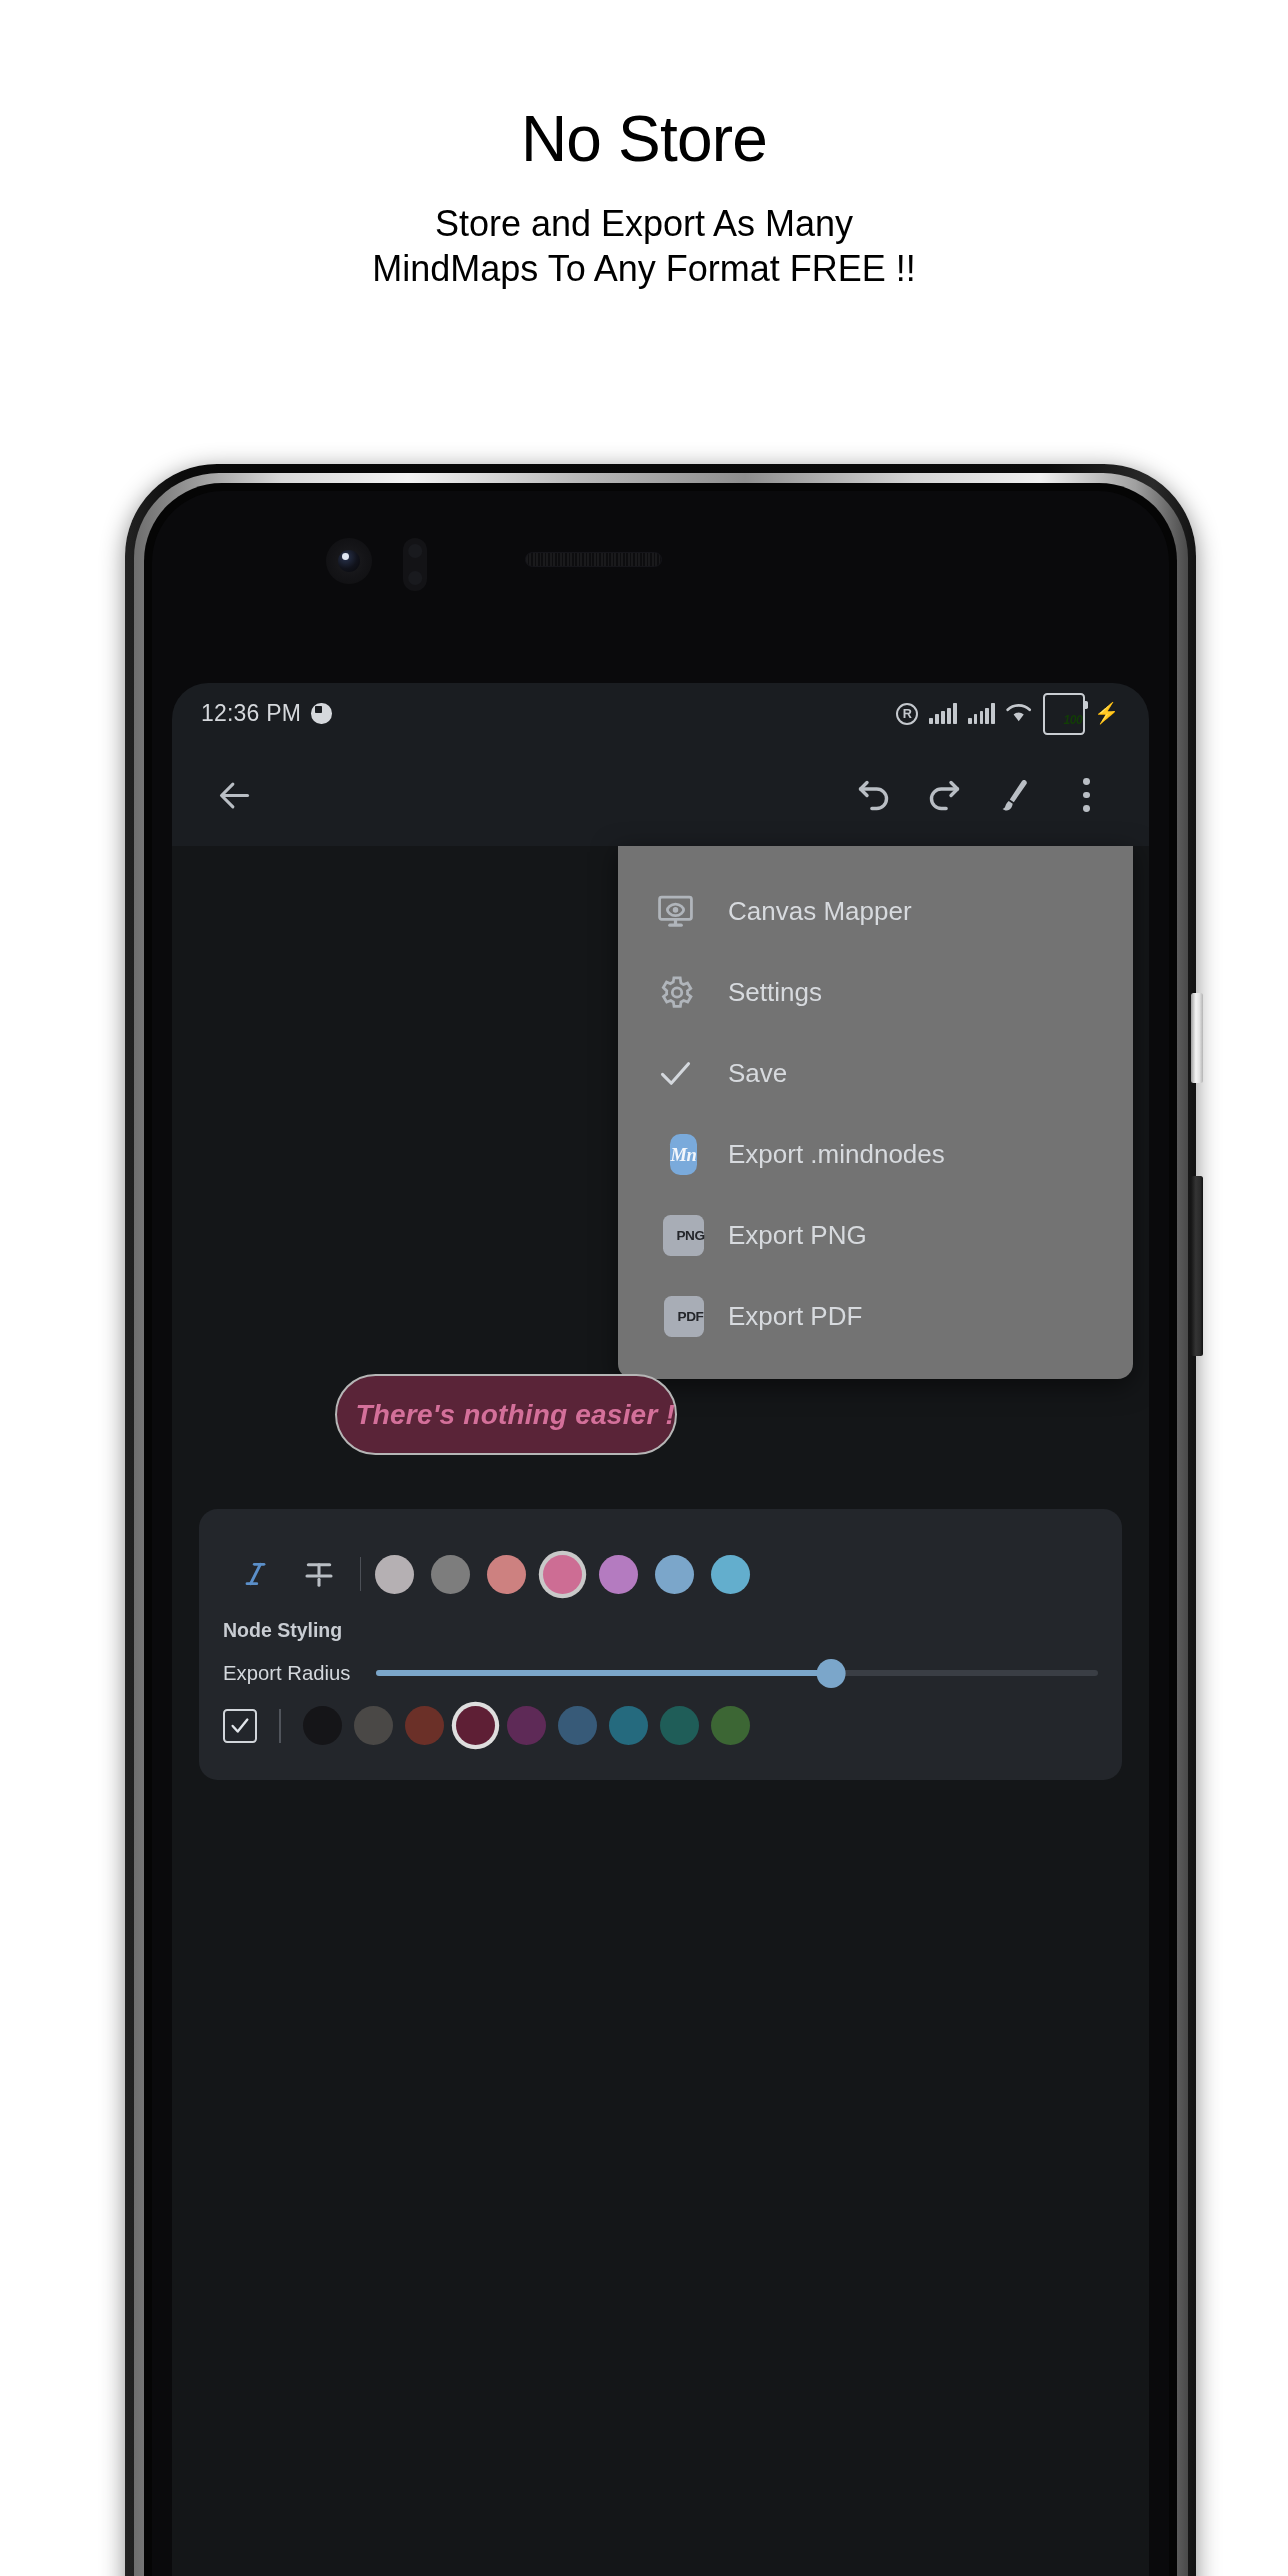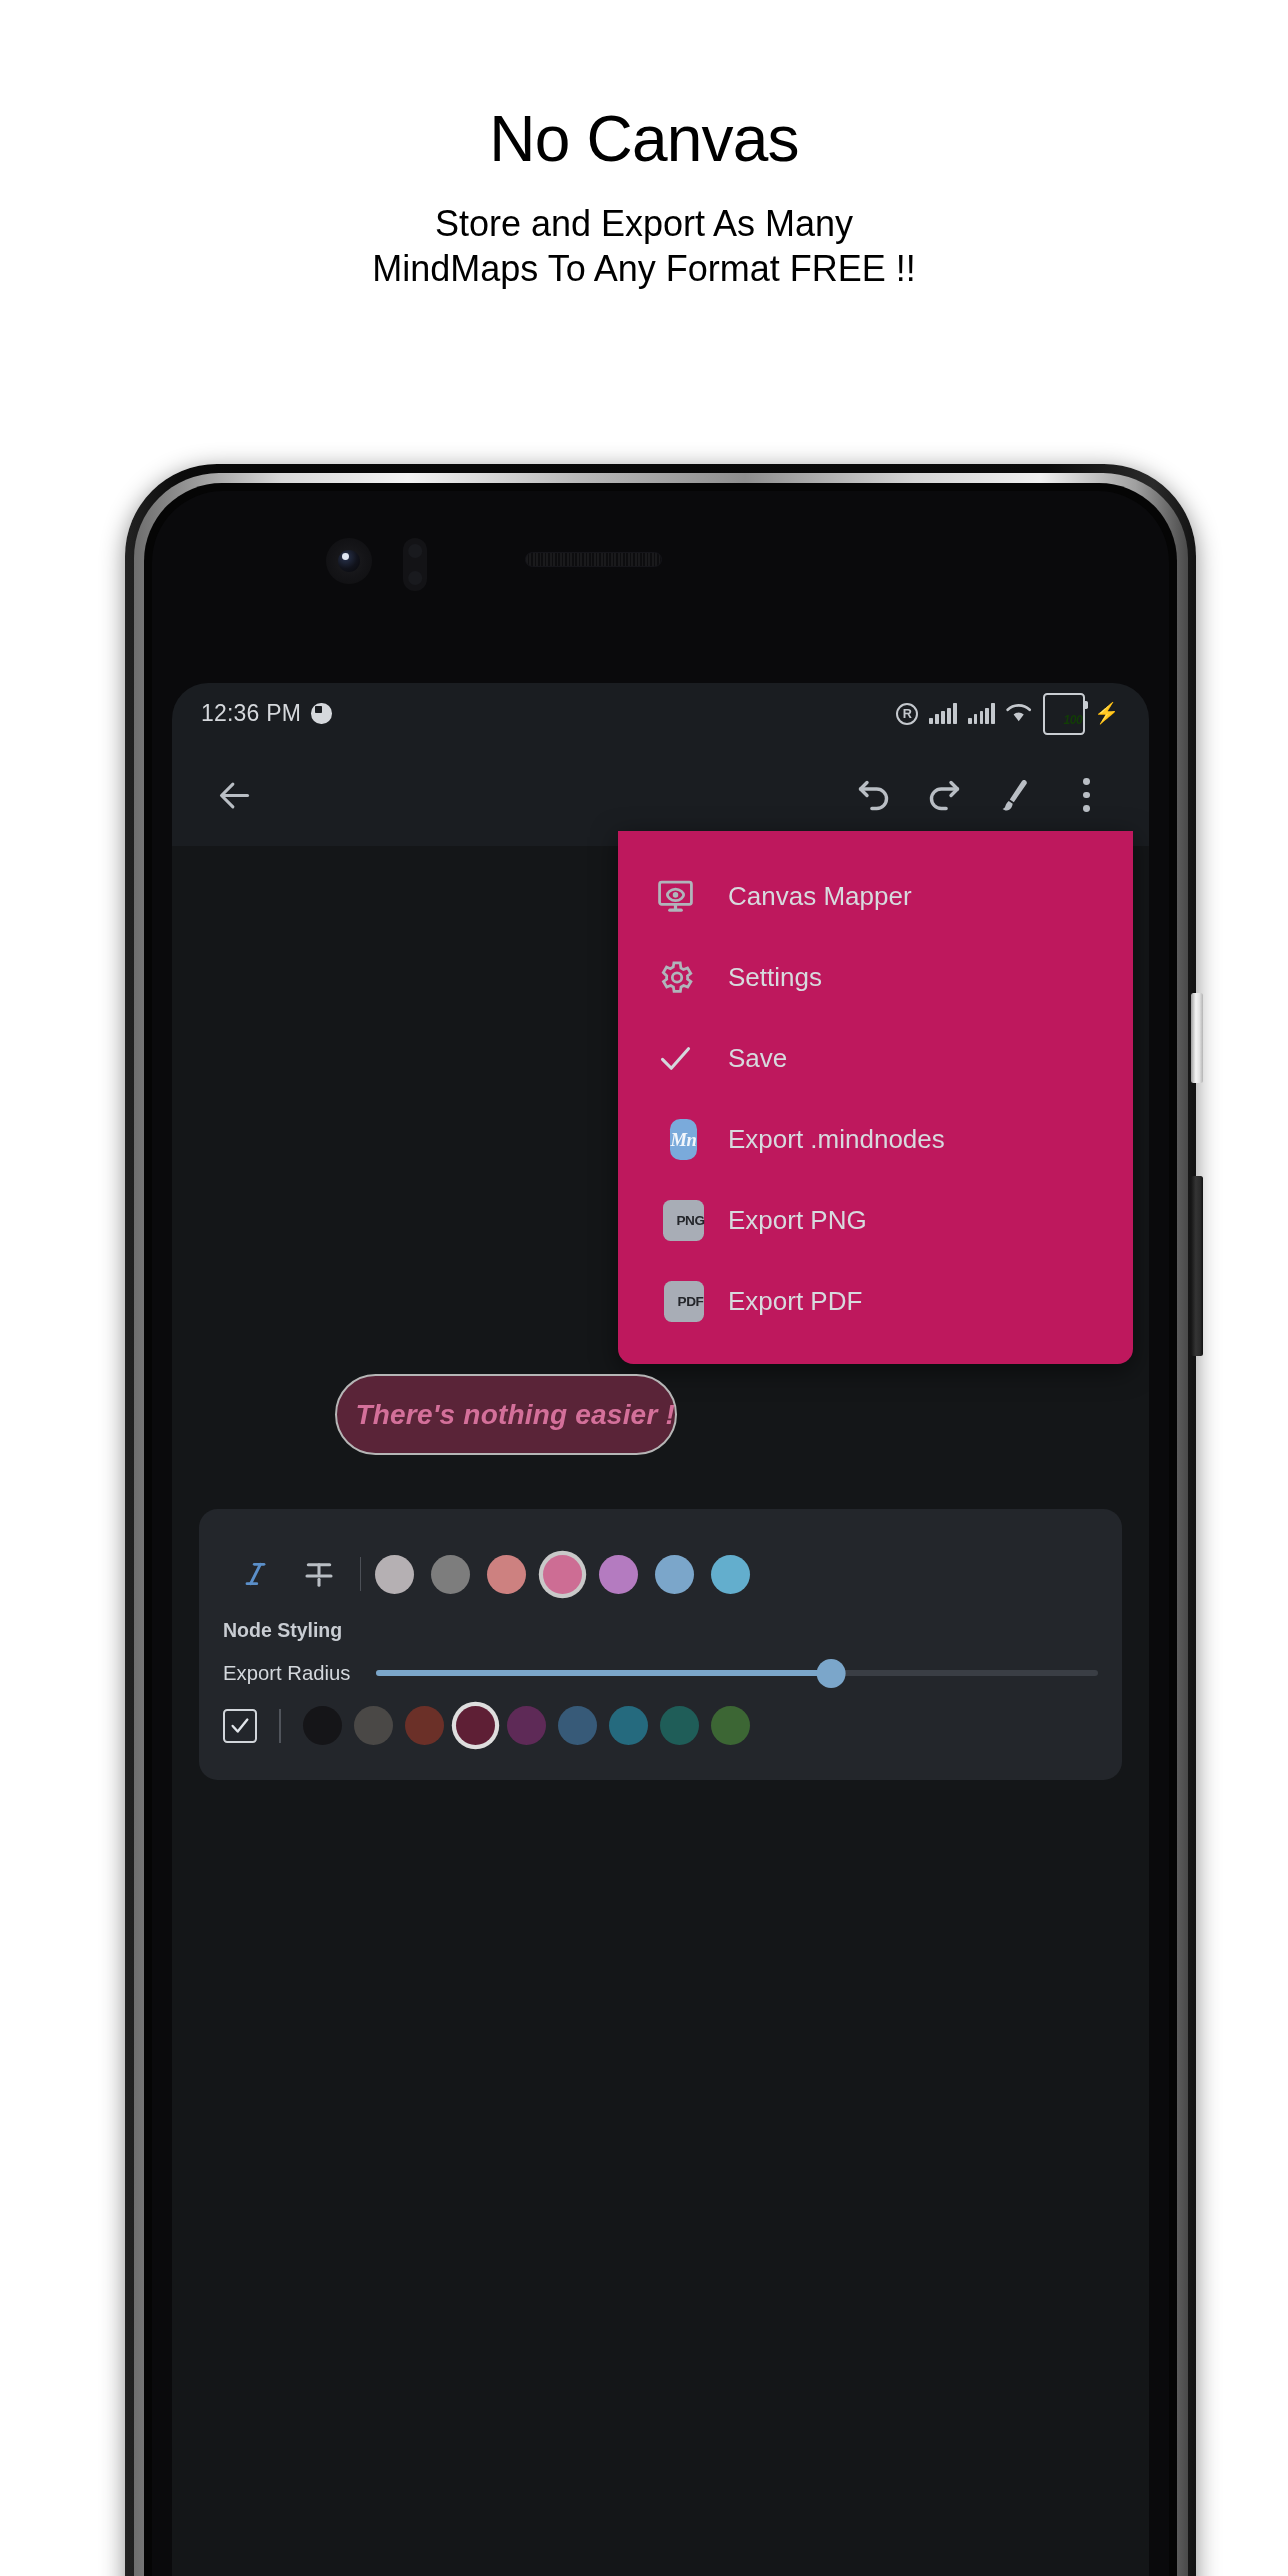--- a/index.html
+++ b/index.html
@@ -153,22 +153,22 @@
   .dots { display:flex; flex-direction:column; gap:6.8px; align-items:center; }
   .dots i { width:6.8px; height:6.8px; border-radius:50%; background:#b9bec4; display:block; }
 
   
   .canvas {
     position:absolute; left:0; top:163px; right:0; bottom:0; background:#141618;
   }
 
   
   .menu {
-    position:absolute; left:446px; top:148px; width:515px;
-    background:#be185d; border-radius:0 0 15.3px 15.3px; padding:25.4px 0 22px 0;
+    position:absolute; left:446px; top:163px; width:515px;
+    background:#737373; border-radius:0 0 15.3px 15.3px; padding:25.4px 0 22px 0;
     box-shadow:0 6.8px 25.4px rgba(0,0,0,.5);
   }
   .menu-item {
     display:flex; align-items:center; height:81px; padding:0 0 0 37px; gap:32px;
   }
   .menu-ic { width:41px; height:41px; display:flex; align-items:center; justify-content:center; flex:none; }
   .menu-ic svg { display:block; }
   .menu-label { font-size:26px; color:#d7dade; font-weight:400; white-space:nowrap; }
   .badge {
     width:41px; height:41px; border-radius:10.2px;
@@ -223,21 +223,21 @@
   .checkbox svg { display:block; }
   .vdiv2 { width:1.7px; height:34px; background:#50545b; margin:0 22px 0 22px; flex:none; }
   .nsw-wrap { display:flex; align-items:center; gap:12px; }
   .nsw { width:39px; height:39px; border-radius:50%; flex:none; }
   .nsw.sel { box-shadow:0 0 0 4.2px #dedede; }
 </style>
 </head>
 <body>
 
 <div class="promo">
-  <div class="promo-title">No Canvas</div>
+  <div class="promo-title">No Store</div>
   <div class="promo-sub">
     <span>Store and Export As Many</span>
     <span class="l2">MindMaps To Any Format FREE !!</span>
   </div>
 </div>
 
 <div class="device">
   <div class="frame-outer"></div>
   <div class="frame-metal"></div>
   <div class="frame-inner"></div>

